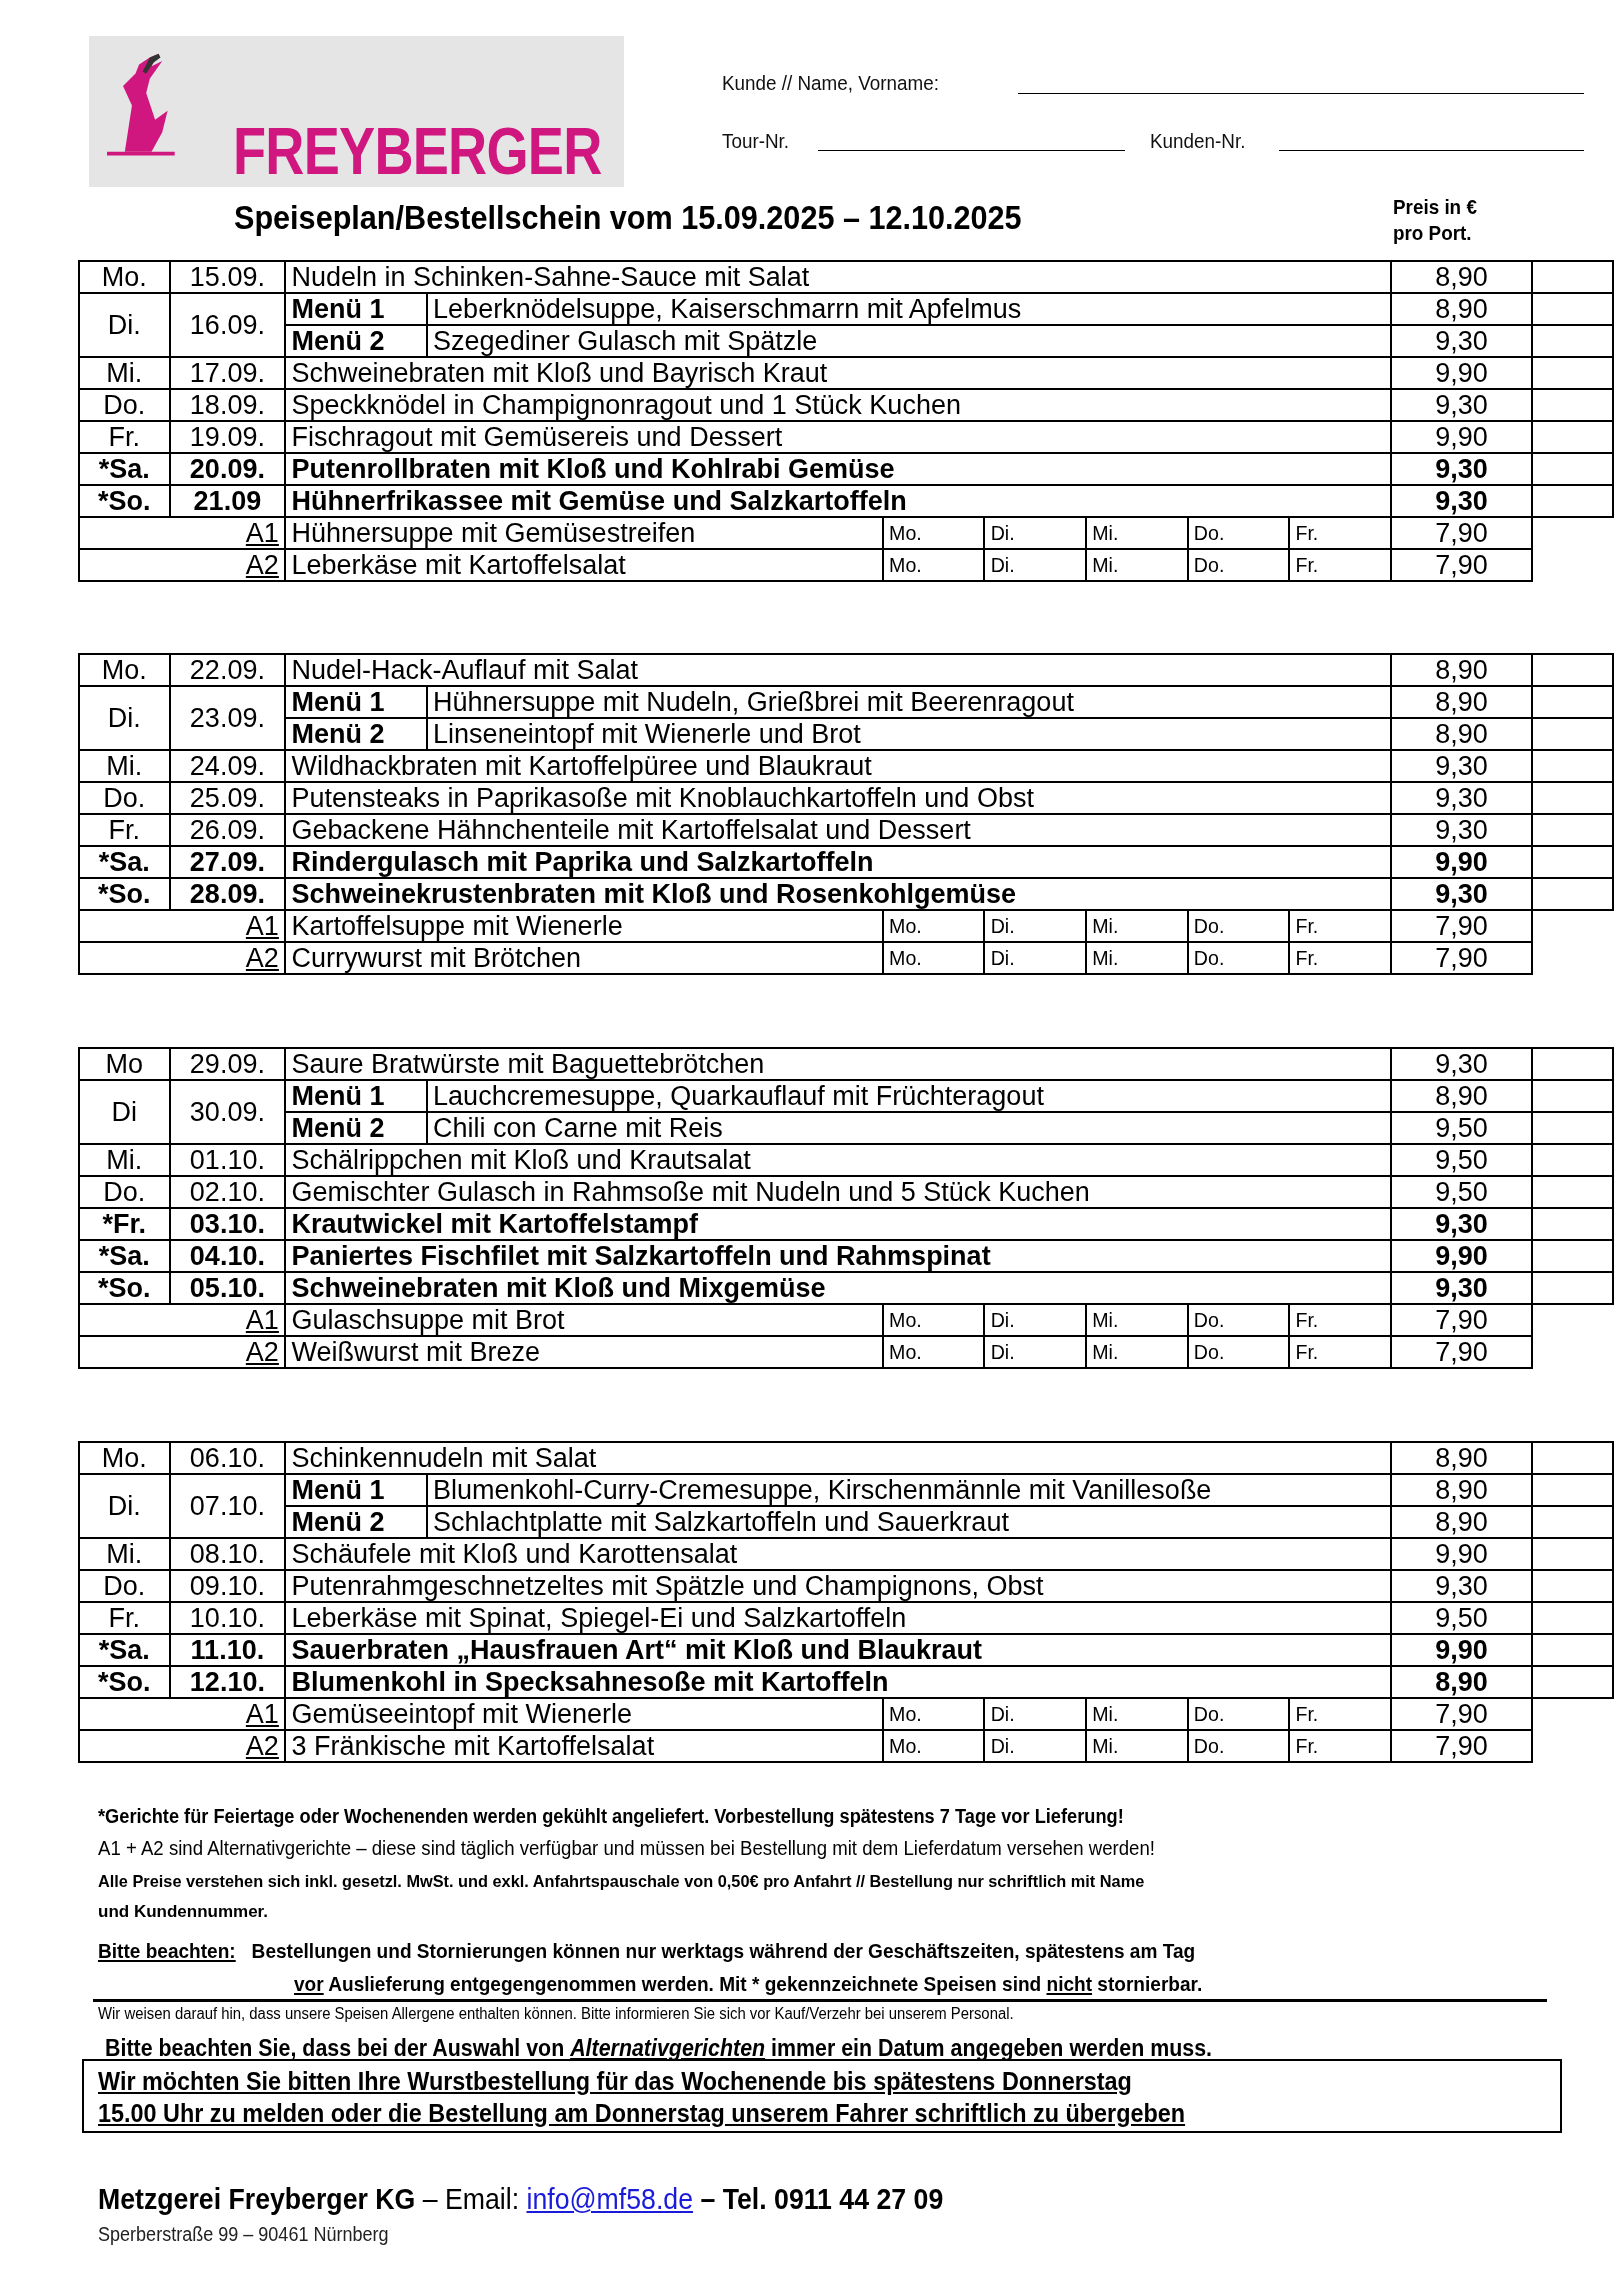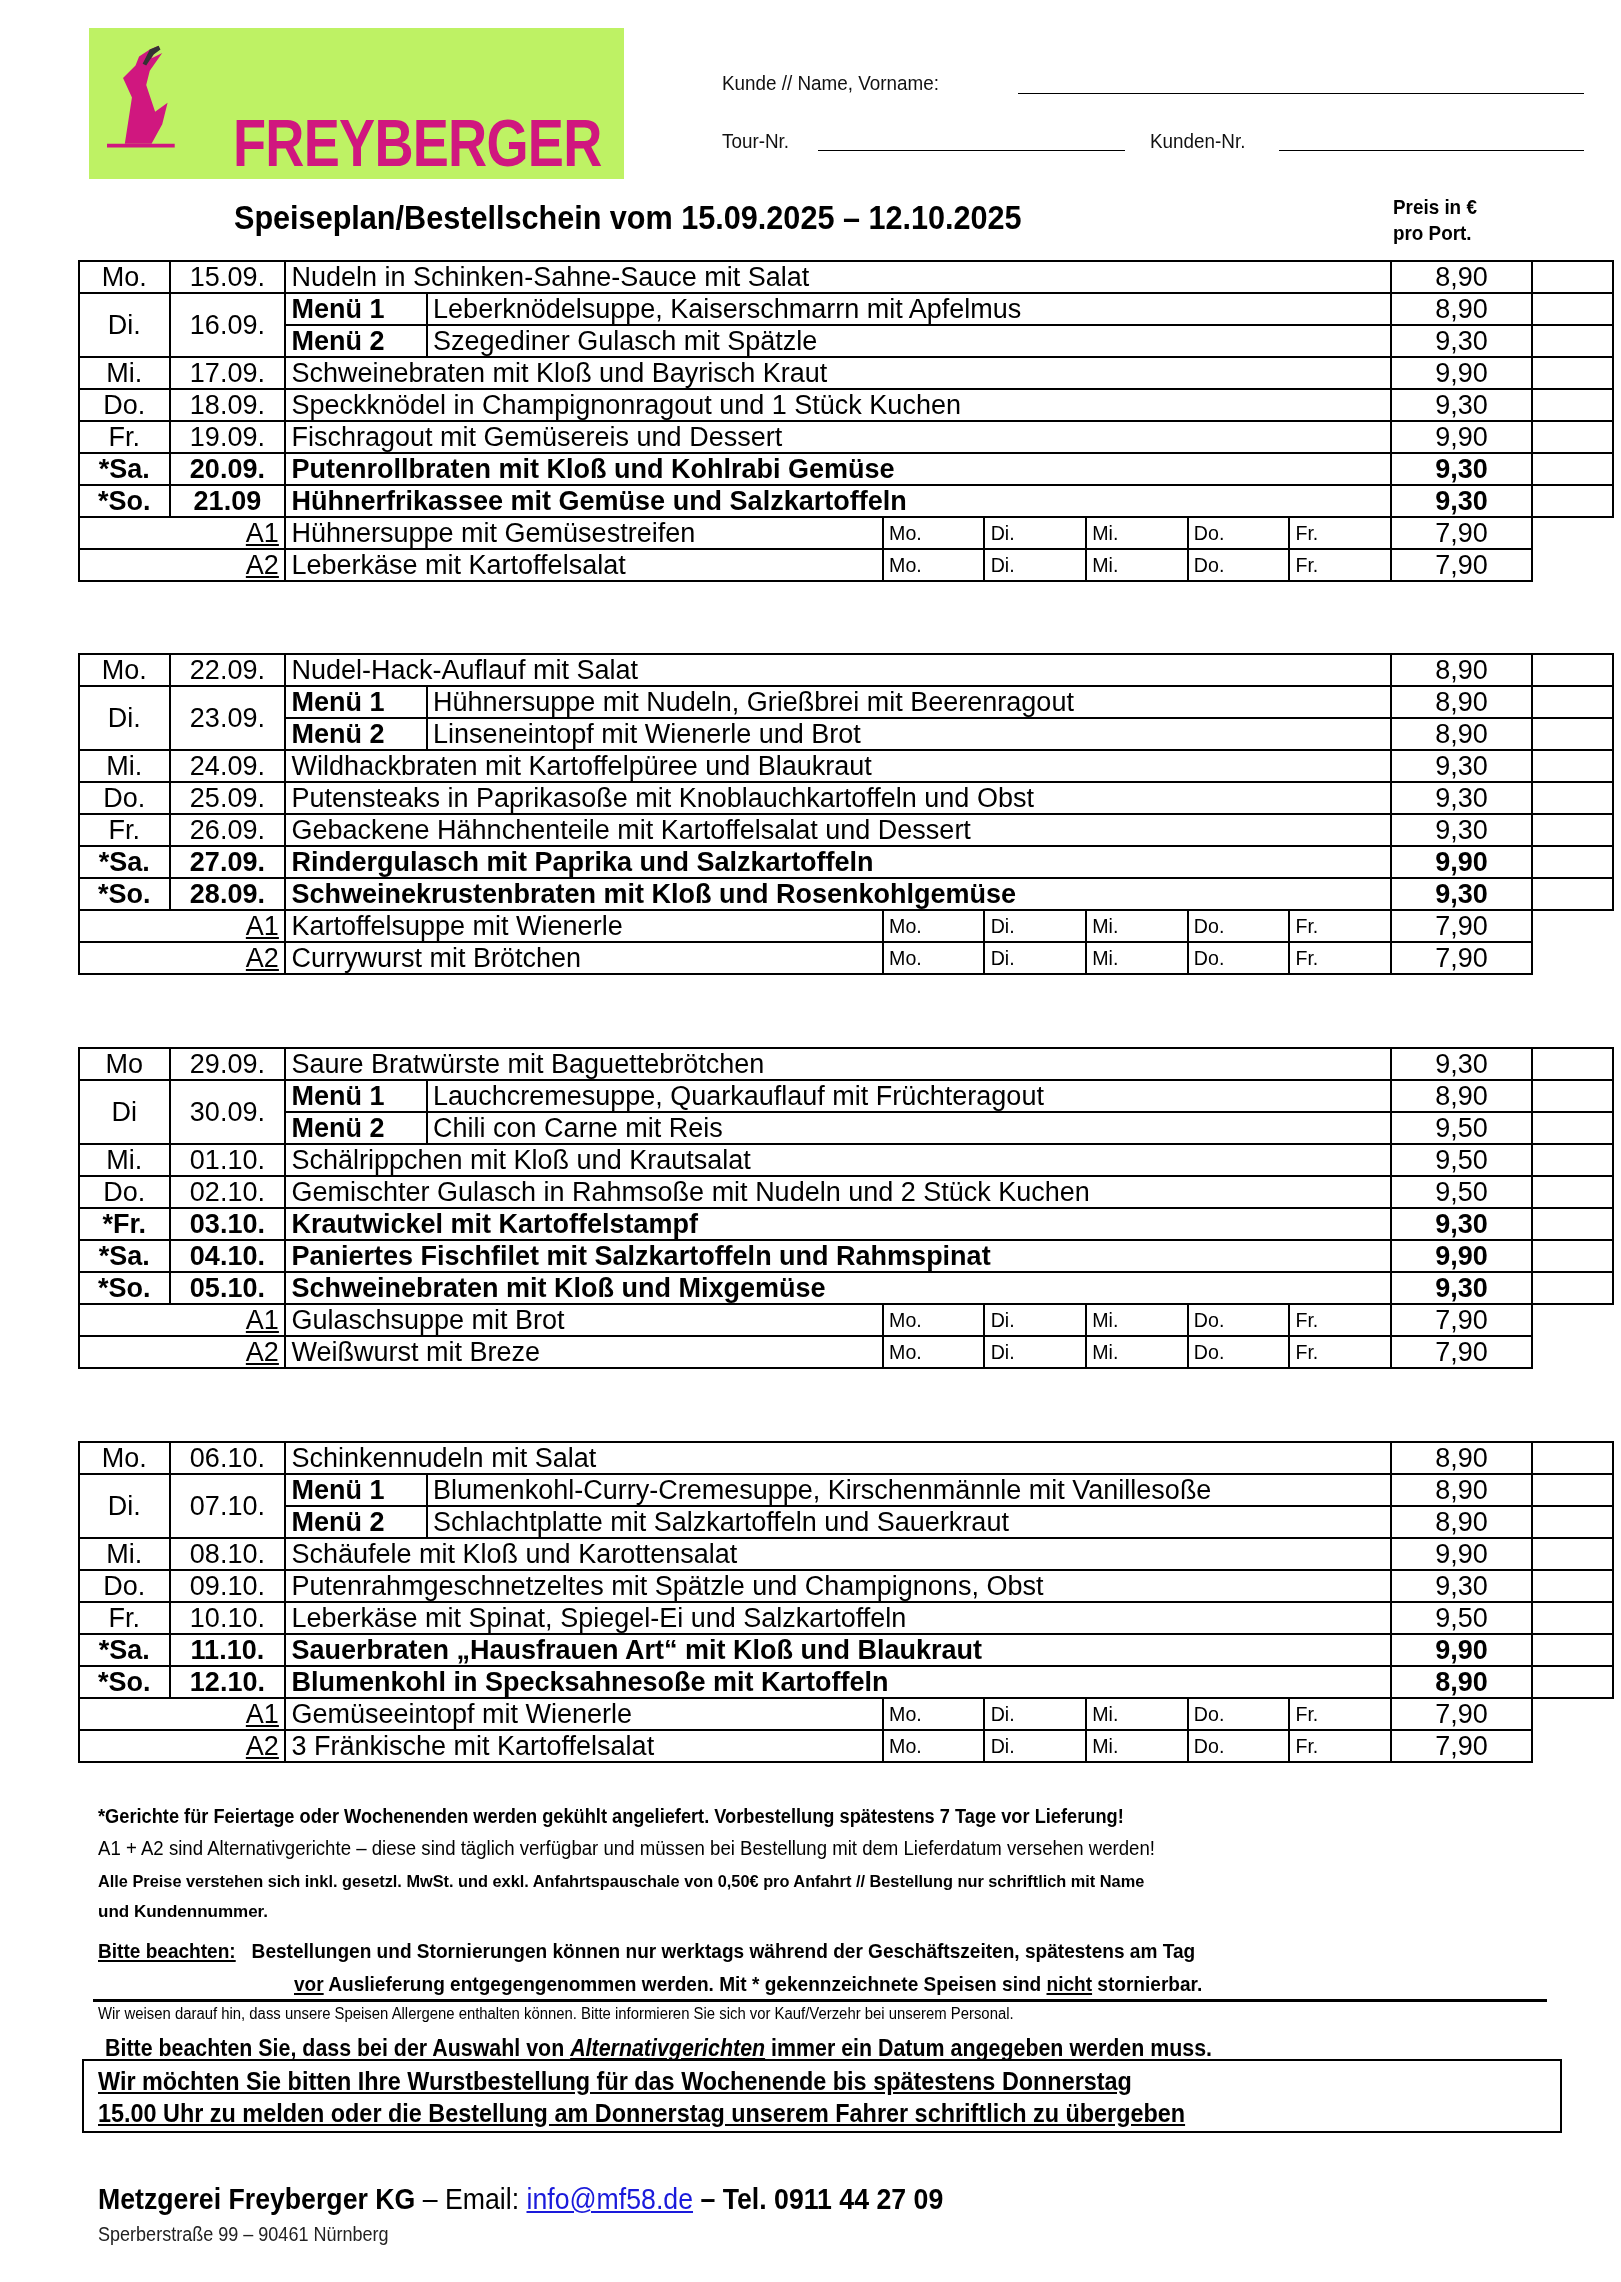--- a/index.html
+++ b/index.html
@@ -1,17 +1,17 @@
 <!DOCTYPE html>
 <html style="font-size:14.3px"><head>
 <meta charset="utf-8">
 <style>
   html, body { margin:0; padding:0; background:#ffffff; }
   body { width:1622px; height:2282px; position:relative; font-family:"Liberation Sans", sans-serif; color:#000; overflow:hidden; }
-  .logo { position:absolute; left:89px; top:28px; width:535px; height:151px; background:#bef264; }
+  .logo { position:absolute; left:89px; top:36px; width:535px; height:151px; background:#e5e5e5; }
   .logo svg { position:absolute; left:18px; top:16px; }
   .brand { position:absolute; left:144px; top:82px; font-family:"Liberation Sans", sans-serif; font-weight:bold; font-size:66px; color:#d0177f; letter-spacing:-0.9px; transform:scaleX(0.82); transform-origin:left top; line-height:1; }
   .field { position:absolute; font-size:20.5px; color:#111; transform:scaleX(0.92); transform-origin:left top; }
   .line { position:absolute; border-bottom:1.8px solid #000; height:0; }
   .title { position:absolute; left:234px; top:198px; font-size:34px; font-weight:bold; transform:scaleX(0.9); transform-origin:left top; white-space:nowrap; }
   .preis { position:absolute; left:1393px; top:194px; font-size:20.5px; font-weight:bold; line-height:26px; transform:scaleX(0.92); transform-origin:left top; }
   table.week { position:absolute; left:78px; border-collapse:collapse; font-size:27px; }
   table.week td { border:2.7px solid #000; height:30px; padding:0 5.3px; white-space:nowrap; line-height:30px; }
   td.day { width:78px; text-align:center; }
   td.date { width:103px; text-align:center; }
@@ -305,21 +305,21 @@
         <tr class="">
           <td class="day">Mi.</td>
           <td class="date">01.10.</td>
           <td class="dish" colspan="6">Schälrippchen mit Kloß und Krautsalat</td>
           <td class="price">9,50</td>
           <td class="order"></td>
         </tr>
         <tr class="">
           <td class="day">Do.</td>
           <td class="date">02.10.</td>
-          <td class="dish" colspan="6">Gemischter Gulasch in Rahmsoße mit Nudeln und 2 Stück Kuchen</td>
+          <td class="dish" colspan="6">Gemischter Gulasch in Rahmsoße mit Nudeln und 5 Stück Kuchen</td>
           <td class="price">9,50</td>
           <td class="order"></td>
         </tr>
         <tr class="bold">
           <td class="day">*Fr.</td>
           <td class="date">03.10.</td>
           <td class="dish" colspan="6">Krautwickel mit Kartoffelstampf</td>
           <td class="price">9,30</td>
           <td class="order"></td>
         </tr>

